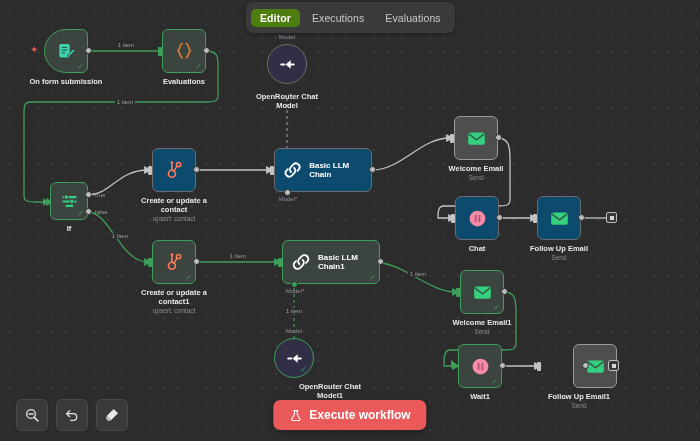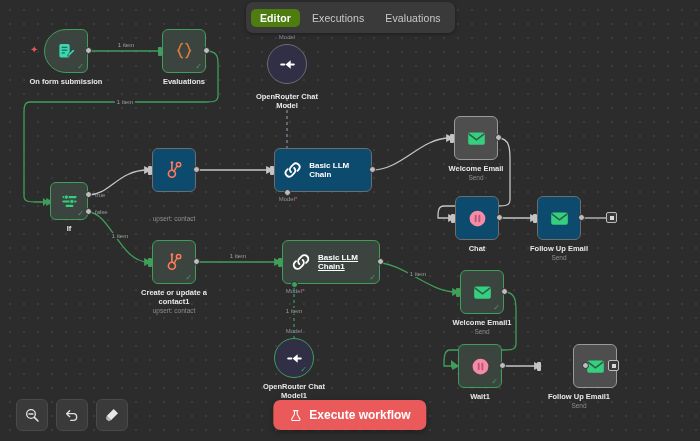--- a/index.html
+++ b/index.html
@@ -210,20 +210,21 @@
     <div class="nbox dark">
       <svg class="ico" width="20" height="20" viewBox="0 0 24 24">
         <circle cx="17.5" cy="5.5" r="2.6" fill="none" stroke="#ff7a59" stroke-width="1.8"></circle>
         <circle cx="9.5" cy="16.5" r="4.2" fill="none" stroke="#ff7a59" stroke-width="2"></circle>
         <path d="M9.5 3 V12.3" stroke="#ff7a59" stroke-width="2" stroke-linecap="round"></path>
         <path d="M11.8 13.9 L15.6 7.2" stroke="#ff7a59" stroke-width="1.8" stroke-linecap="round"></path>
         <circle cx="9.5" cy="3" r="1.6" fill="#ff7a59"></circle>
       </svg>
     </div>
     <div class="dot" style="left:41px;top:18px;"></div>
+    <div class="nlabel two">Create or update a contact</div>
     <div class="nsub" style="top:67px;">upsert: contact</div>
   </div>
 
   <div class="node" style="left:274px;top:148px;">
     <div class="inport" style="left:-4px;top:18px;"></div>
     <div class="nbox wide dark">
       <svg class="ico" width="20" height="20" viewBox="0 0 24 24">
         <path d="M10 14.5 A4.6 4.6 0 0 1 10 8 L13 5 A4.6 4.6 0 0 1 19.5 11.5 L18 13" stroke="#fff" stroke-width="2.3" fill="none" stroke-linecap="round"></path>
         <path d="M14 9.5 A4.6 4.6 0 0 1 14 16 L11 19 A4.6 4.6 0 0 1 4.5 12.5 L6 11" stroke="#fff" stroke-width="2.3" fill="none" stroke-linecap="round"></path>
       </svg>
@@ -295,40 +296,40 @@
     <div class="nsub" style="top:67px;">upsert: contact</div>
   </div>
 
   <div class="node" style="left:282px;top:240px;">
     <div class="inport g" style="left:-4px;top:18px;"></div>
     <div class="nbox wide ok">
       <svg class="ico" width="20" height="20" viewBox="0 0 24 24">
         <path d="M10 14.5 A4.6 4.6 0 0 1 10 8 L13 5 A4.6 4.6 0 0 1 19.5 11.5 L18 13" stroke="#fff" stroke-width="2.3" fill="none" stroke-linecap="round"></path>
         <path d="M14 9.5 A4.6 4.6 0 0 1 14 16 L11 19 A4.6 4.6 0 0 1 4.5 12.5 L6 11" stroke="#fff" stroke-width="2.3" fill="none" stroke-linecap="round"></path>
       </svg>
-      <span class="wide-text" style="max-width:52px;text-decoration:underline;">Basic LLM Chain1</span>
+      <span class="wide-text" style="max-width:52px;">Basic LLM Chain1</span>
       <div class="check">✓</div>
     </div>
     <div class="dot" style="left:95px;top:18px;"></div>
     <div class="dot g" style="left:9px;top:41px;"></div>
     <div class="model-lbl" style="left:13px;top:48px;">
       <span>Model</span><span class="req">*</span>
     </div>
   </div>
 
   <div class="node" style="left:274px;top:338px;">
     <div class="model-lbl" style="left:20px;top:-10px;">Model</div>
     <div class="nbox circle ok">
       <svg class="ico" width="19" height="19" viewBox="0 0 24 24">
         <path d="M4 12 H8 M16 12 H20" stroke="#fff" stroke-width="2.4" stroke-linecap="round"></path>
         <path d="M16 6.5 L9.5 12 L16 17.5 z" fill="#fff"></path>
       </svg>
       <div class="check" style="right:6px;bottom:3px;">✓</div>
     </div>
-    <div class="nlabel two" style="top:44px;">OpenRouter Chat Model1</div>
+    <div class="nlabel two" style="top:44px;margin-left:36px;">OpenRouter Chat Model1</div>
   </div>
 
   <div class="node" style="left:460px;top:270px;">
     <div class="inport g" style="left:-4px;top:18px;"></div>
     <div class="nbox ok">
       <svg class="ico" width="21" height="21" viewBox="0 0 24 24">
         <rect x="2.5" y="5" width="19" height="14" rx="2.2" fill="#35d07f"></rect>
         <path d="M3.5 7 L12 13.6 L20.5 7" stroke="#2f5a43" stroke-width="1.7" fill="none" stroke-linecap="round"></path>
       </svg>
       <div class="check">✓</div>

